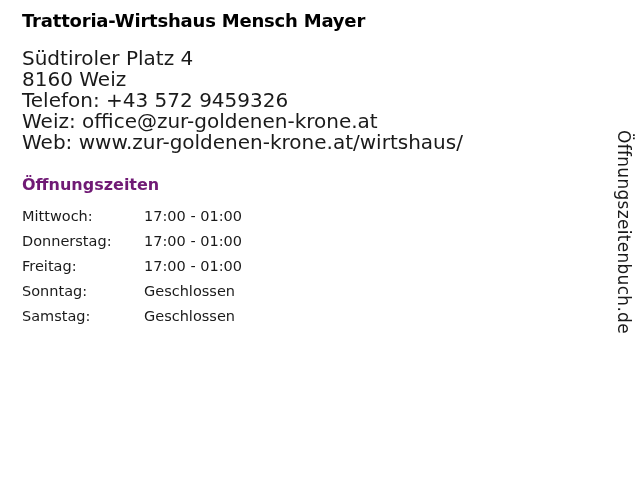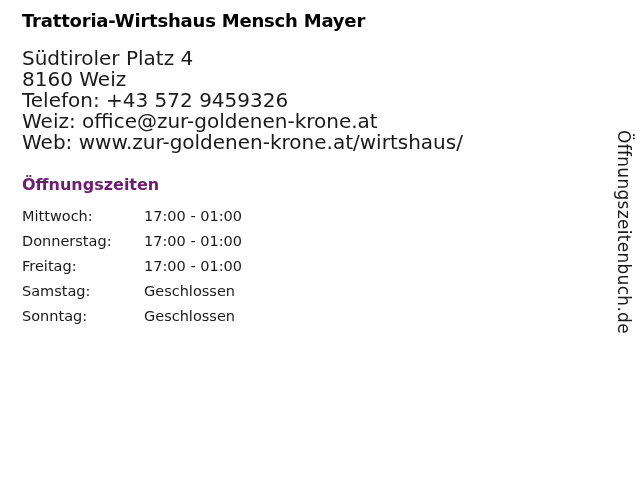--- a/index.html
+++ b/index.html
@@ -104,25 +104,25 @@
         </tr>
         <tr>
           <td class="day-cell">Donnerstag:</td>
           <td class="time-cell">17:00 - 01:00</td>
         </tr>
         <tr>
           <td class="day-cell">Freitag:</td>
           <td class="time-cell">17:00 - 01:00</td>
         </tr>
         <tr>
-          <td class="day-cell">Samstag:</td>
+          <td class="day-cell">Sonntag:</td>
           <td class="time-cell">Geschlossen</td>
         </tr>
         <tr>
-          <td class="day-cell">Sonntag:</td>
+          <td class="day-cell">Samstag:</td>
           <td class="time-cell">Geschlossen</td>
         </tr>
       </tbody>
     </table>
 
   </div>
 
   <div class="watermark">Öffnungszeitenbuch.de</div>
 
 </div>

